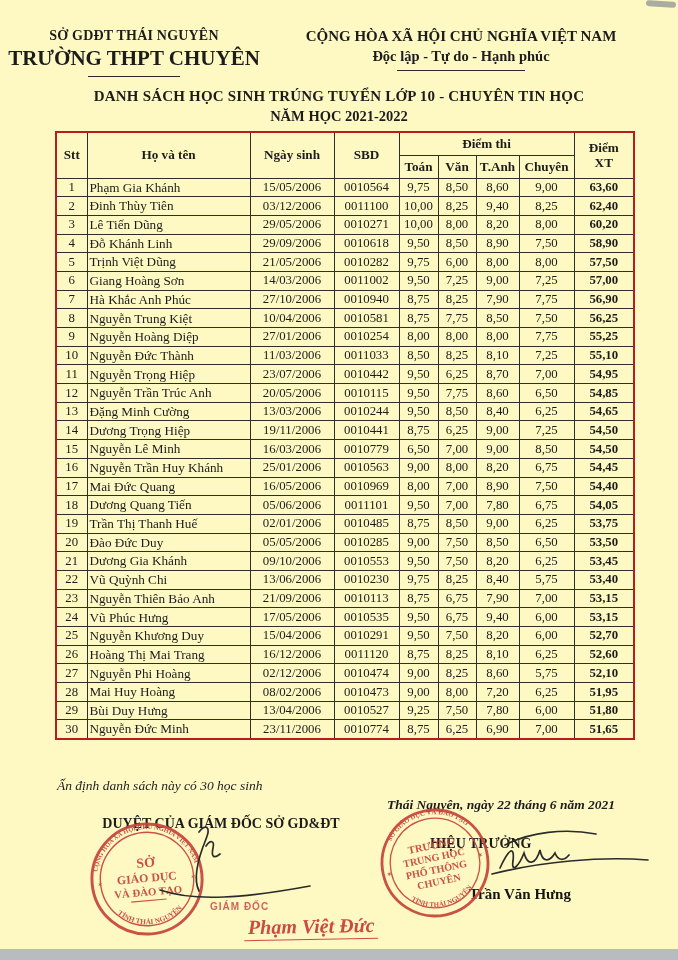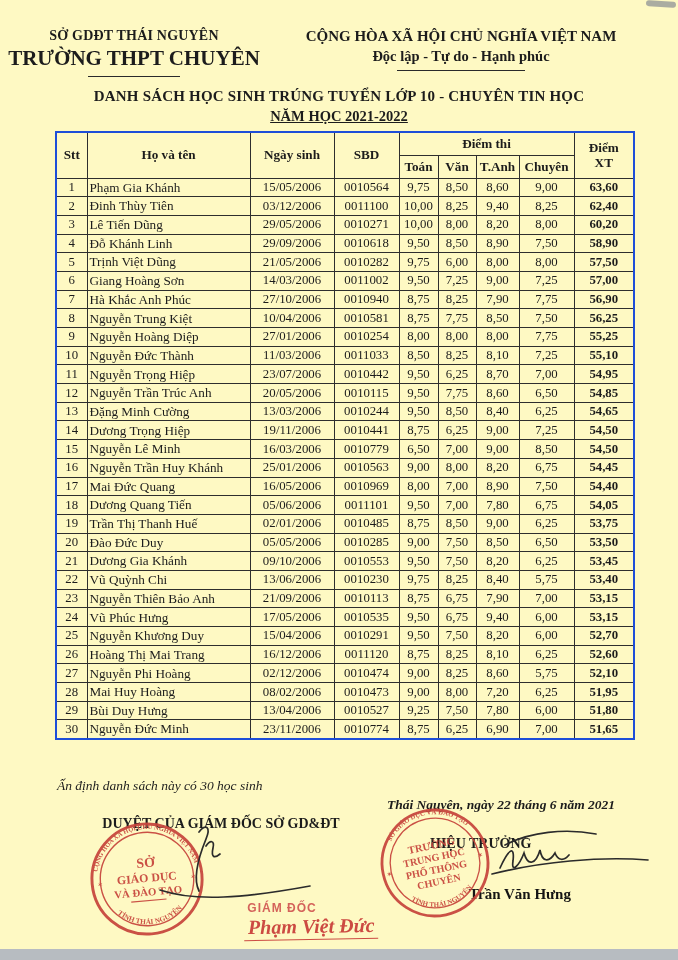--- a/index.html
+++ b/index.html
@@ -15,26 +15,26 @@
   .org-line1 { font-size:14px; font-weight:bold; letter-spacing:.2px; }
   .org-line2 { font-size:21px; font-weight:bold; margin-top:2px; }
   .org-rule  { width:92px; height:1.2px; background:#2a2a2a; margin:5px auto 0; }
   .nat-block { flex:1; text-align:center; padding-right:24px; }
   .nat-line1 { font-size:15px; font-weight:bold; }
   .nat-line2 { font-size:14.5px; font-weight:bold; margin-top:3px; }
   .nat-rule  { width:128px; height:1.2px; background:#2a2a2a; margin:5px auto 0; }
   
   .doc-title { position:absolute; top:88px; left:0; width:678px; text-align:center; }
   .doc-title-l1 { font-size:15px; font-weight:bold; letter-spacing:.2px; }
-  .doc-title-l2 { font-size:14.5px; font-weight:bold; margin-top:3px;text-decoration:underline; }
+  .doc-title-l2 { font-size:14.5px; font-weight:bold; margin-top:3px; }
   
   table.roster {
     position:absolute; top:131px; left:55px; width:578px;
     border-collapse:collapse; table-layout:fixed;
-    border:2px solid #1d4ed8;
+    border:2px solid #b91c1c;
   }
   .roster th, .roster td {
     border:1px solid #2e2e2e; text-align:center;
     font-size:12.8px; padding:0 2px; overflow:hidden; white-space:nowrap;
   }
   .roster thead th { font-weight:bold; font-size:13.2px; height:23px; }
   .roster thead .xt-head div { line-height:1.15; }
   .roster tbody td { height:18.7px; line-height:1; }
   .roster td.c1 { text-align:left; font-size:13.2px; }
   .roster td.c8 { font-weight:bold; }
@@ -49,23 +49,23 @@
   }
   .approve-title {
     position:absolute; top:816px; left:68px; width:306px; text-align:center;
     font-size:14px; font-weight:bold;
   }
   .principal-title {
     position:absolute; top:836px; left:430px; width:170px; text-align:left;
     font-size:14px; font-weight:bold;
   }
   .director-role {
-    position:absolute; top:901px; left:210px; width:144px; text-align:center;
+    position:absolute; top:901px; left:210px; width:144px; 
     font-family:"Liberation Sans", sans-serif;
-    font-size:12px; font-weight:bold; letter-spacing:1px; color:#d4625a;
+    font-size:10px; font-weight:bold; letter-spacing:1px; color:#d4625a;
   }
   .director-name {
     position:absolute; top:915px; left:192px; width:186px; text-align:right;
     font-size:20px; font-weight:bold; font-style:italic; color:#cc4a42;
   }
   .director-name span { display:inline-block; border-bottom:1.6px solid #cc4a42; padding:0 4px 1px; transform:rotate(-1deg); }
   .principal-name {
     position:absolute; top:886px; left:438px; width:164px; text-align:center;
     font-size:15px; font-weight:bold; color:#141414;
   }

